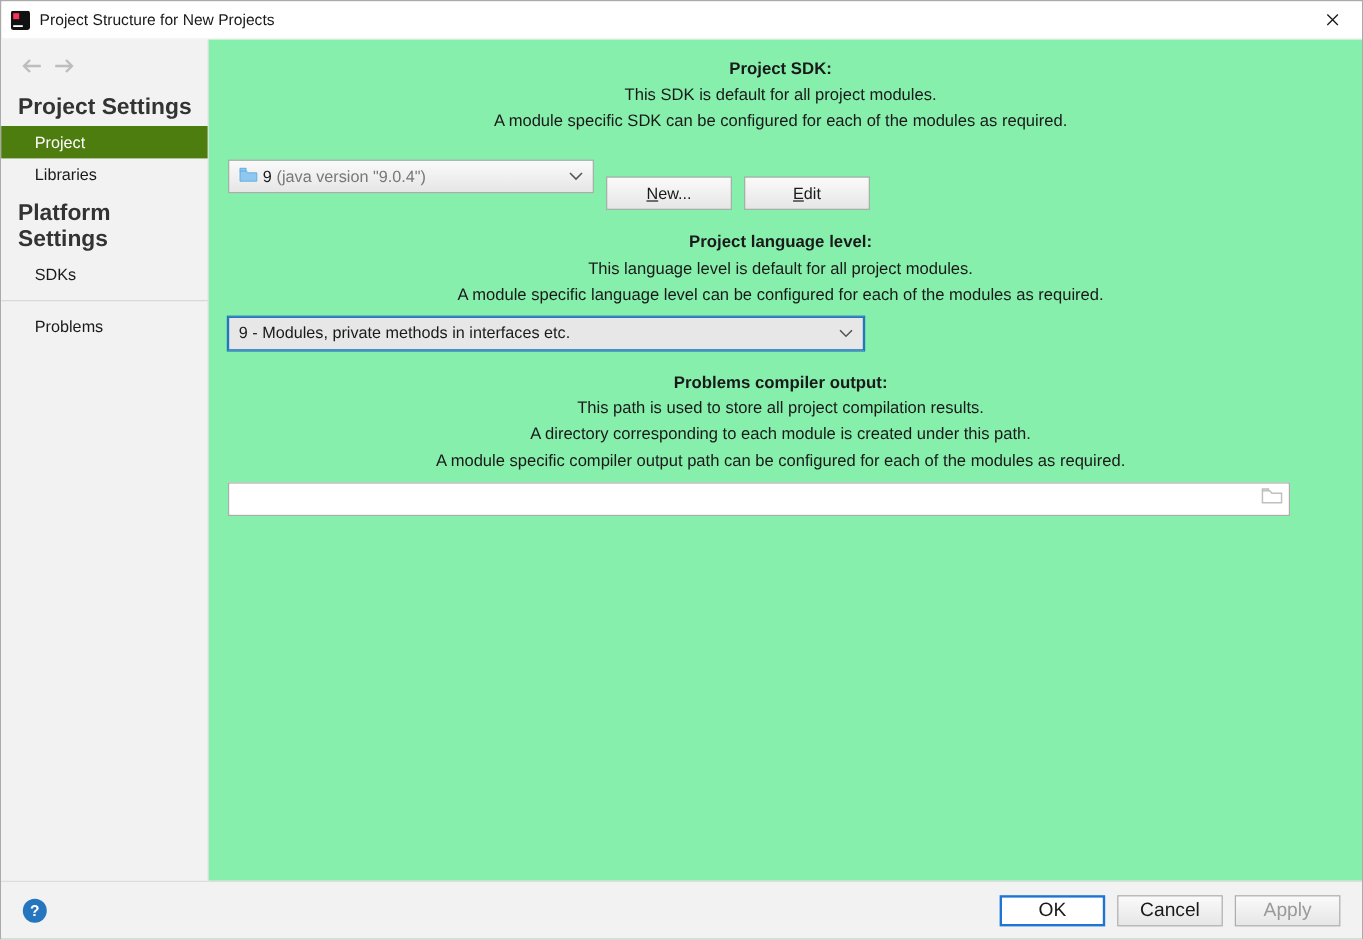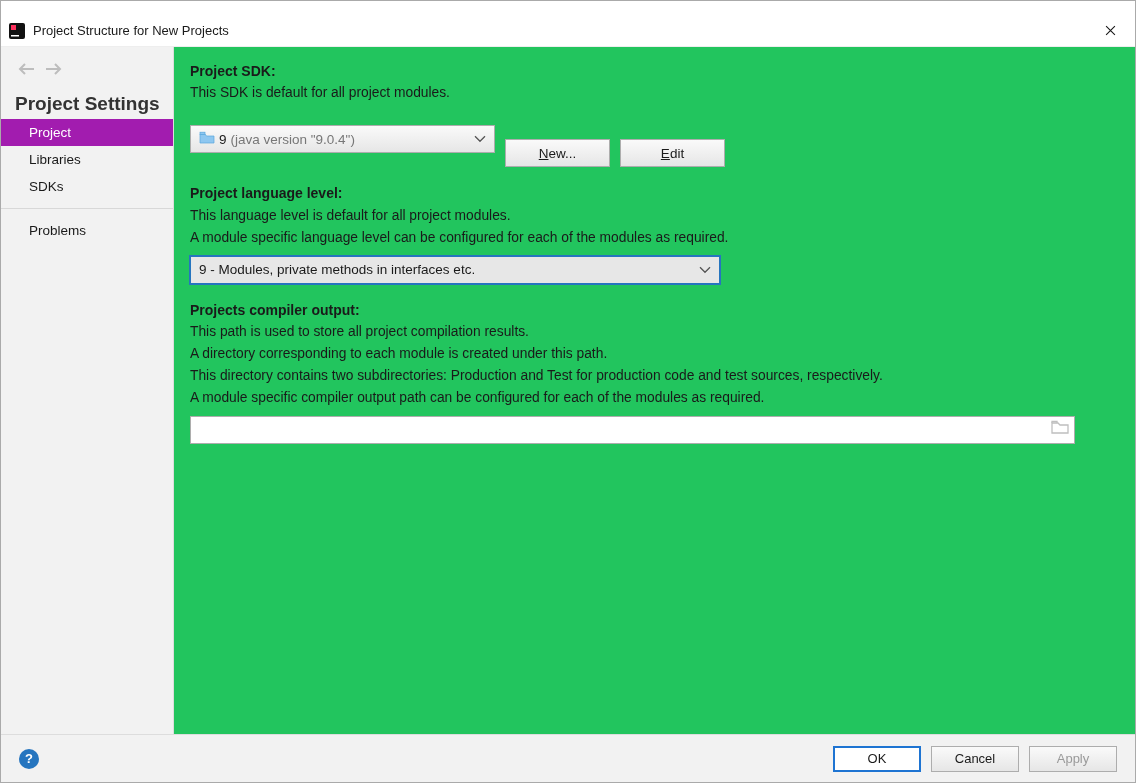--- a/index.html
+++ b/index.html
@@ -1,50 +1,50 @@
 <!DOCTYPE html>
 <html><head>
 <meta charset="utf-8">
 <style>
   * { box-sizing: border-box; }
   html, body { margin:0; padding:0; font-family: "Segoe UI", Tahoma, sans-serif; font-size:13px; color:#1a1a1a; }
   .window { width:1136px; height:783px; border:1px solid #aaa; background:#fff; display:flex; flex-direction:column; }
-  .titlebar { height:32px; display:flex; align-items:center; padding:0 2px 0 8px; border-bottom:1px solid #eee;margin-top:14px; }
+  .titlebar { height:32px; display:flex; align-items:center; padding:0 2px 0 8px; border-bottom:1px solid #eee; }
   .titlebar .app-icon { width:16px; height:16px; margin-right:8px; }
   .titlebar .title { font-size:13px; flex:1; }
   .close-btn { width:46px; height:32px; display:flex; align-items:center; justify-content:center; cursor:pointer; }
   .body { flex:1; display:flex; min-height:0; background:#f2f2f2; }
   .sidebar { width:173px; background:#f2f2f2; border-right:1px solid #ddd; display:flex; flex-direction:column; padding-top:8px;}
   .navarrows { display:flex; gap:2px; padding:4px 10px 6px 14px; }
   .navarrows span svg { display:block; }
   .navarrow { width:24px; height:20px; color:#bdbdbd; display:flex; align-items:center; justify-content:center; cursor:default;}
   .section-heading { font-weight:700; font-size:19px; padding:8px 12px 4px 14px; color:#333; }
   .side-item { font-size:13.5px; padding:6px 12px 6px 28px; cursor:pointer; }
-  .side-item.selected { background:#a21caf; color:#fff; }
+  .side-item.selected { background:#4d7c0f; color:#fff; }
   .side-sep { height:1px; background:#d8d8d8; margin:8px 0; }
-  .main { flex:1; background:#22c55e; padding:14px 24px 0 16px; overflow:auto; font-size:13.8px; line-height:1.45; }
+  .main { flex:1; background:#86efac; padding:14px 24px 0 16px; overflow:auto; font-size:13.8px; line-height:1.45;text-align:center; }
   .main h3 { font-size:14px; font-weight:700; margin:0 0 2px 0; }
   .main p { margin:0 0 2px 0; }
   .row { display:flex; align-items:center; gap:10px; margin:8px 0 16px 0; }
   .combo, .btn, .input { height:28px; border:1px solid #adadad; background:linear-gradient(#fafafa,#e6e6e6); font-size:13.5px; display:flex; align-items:center; }
   .combo { position:relative; padding:0 28px 0 8px; cursor:pointer; }
   .combo .chev { position:absolute; right:8px; top:50%; transform:translateY(-50%);}
   .combo.sdk { width:305px;}
   .combo.sdk .icon-folder { margin-right:4px; }
   .combo.sdk .version { color:#777; margin-left:4px; }
   .combo.lang { width:530px; background:#e7e7e7; border:1px solid #2675bf; outline:1px solid #2675bf; }
   .btn { justify-content:center; width:105px; cursor:pointer;margin-top:28px; }
   .btn span.mn { text-decoration:underline; }
   .input-wrap { position:relative; width:885px; margin-top:8px;}
   .input { width:100%; background:#fff; padding:0 32px 0 8px;}
   .input-wrap .folder-btn { position:absolute; right:6px; top:50%; transform:translateY(-50%); cursor:pointer; color:#bfbfbf;}
   .bottombar { height:48px; border-top:1px solid #ddd; display:flex; align-items:center; padding:0 18px; gap:10px; background:#f2f2f2;}
   .bottombar .help { width:20px; height:20px; border-radius:50%; background:#2675bf; color:#fff; font-weight:700; font-size:13px; display:flex; align-items:center; justify-content:center; cursor:pointer;}
   .bottombar .spacer { flex:1; }
-  .dlg-btn { width:88px; height:26px; border:1px solid #adadad; background:linear-gradient(#fafafa,#e6e6e6); font-size:13px; cursor:pointer; display:flex; align-items:center; justify-content:center;}
+  .dlg-btn { width:88px; height:26px; border:1px solid #adadad; background:linear-gradient(#fafafa,#e6e6e6); font-size:16px; cursor:pointer; display:flex; align-items:center; justify-content:center;}
   .dlg-btn.primary { border:2px solid #1e74d2; background:#fff;}
   .dlg-btn.disabled { color:#9a9a9a; cursor:default;}
   .block { margin-bottom:14px; }
 </style>
 </head>
 <body>
 
 <div class="window">
 
   <div class="titlebar">
@@ -74,30 +74,32 @@
         </span>
         <span class="navarrow">
           <svg width="18" height="14" viewBox="0 0 18 14">
               <path d="M11 2 L16 7 L11 12 M16 7 H2" fill="none" stroke="currentColor" stroke-width="2"></path>
             </svg>
         </span>
       </div>
       <div class="section-heading">Project Settings</div>
       <div class="side-item selected">Project</div>
       <div class="side-item">Libraries</div>
+      <div class="section-heading">Platform Settings</div>
       <div class="side-item">SDKs</div>
       <div class="side-sep"></div>
       <div class="side-item">Problems</div>
     </div>
 
     <div class="main">
 
       <div class="block">
         <h3>Project SDK:</h3>
         <p>This SDK is default for all project modules.</p>
+        <p>A module specific SDK can be configured for each of the modules as required.</p>
         <div class="row">
           <div class="combo sdk">
             <span class="icon-folder">
               <svg width="16" height="13" viewBox="0 0 16 13">
                   <path d="M1 3 h5 l1.5 2 H15 v7 H1 z" fill="#8ec7f0" stroke="#5aa7dc" stroke-width="0.7"></path>
                   <rect x="1" y="1.2" width="5" height="2.3" fill="#8ec7f0" stroke="#5aa7dc" stroke-width="0.7"></rect>
                 </svg>
             </span>
             <span>9</span>
             <span class="version">(java version "9.0.4")</span>
@@ -126,24 +128,23 @@
             <span class="chev">
               <svg width="12" height="8" viewBox="0 0 12 8">
                   <path d="M1 1 L6 6 L11 1" fill="none" stroke="#555" stroke-width="1.3"></path>
                 </svg>
             </span>
           </div>
         </div>
       </div>
 
       <div class="block">
-        <h3>Projects compiler output:</h3>
+        <h3>Problems compiler output:</h3>
         <p>This path is used to store all project compilation results.</p>
         <p>A directory corresponding to each module is created under this path.</p>
-        <p>This directory contains two subdirectories: Production and Test for production code and test sources, respectively.</p>
         <p>A module specific compiler output path can be configured for each of the modules as required.</p>
         <div class="input-wrap">
           <div class="input"></div>
           <span class="folder-btn">
             <svg width="18" height="14" viewBox="0 0 18 14">
                 <path d="M1 3 h6 l2 2 H17 v8 H1 z" fill="none" stroke="currentColor" stroke-width="1.3"></path>
                 <path d="M1 3 V1.5 h5 V3" fill="none" stroke="currentColor" stroke-width="1.3"></path>
               </svg>
           </span>
         </div>

